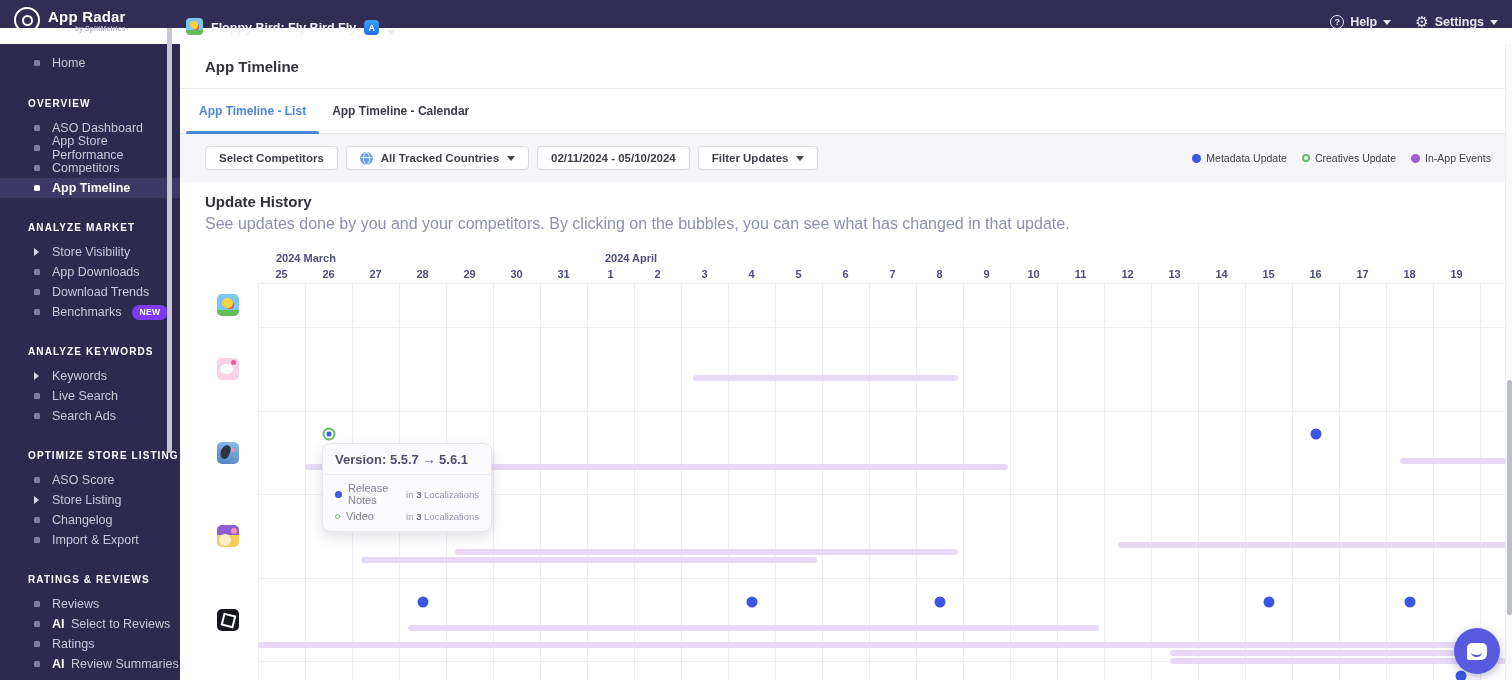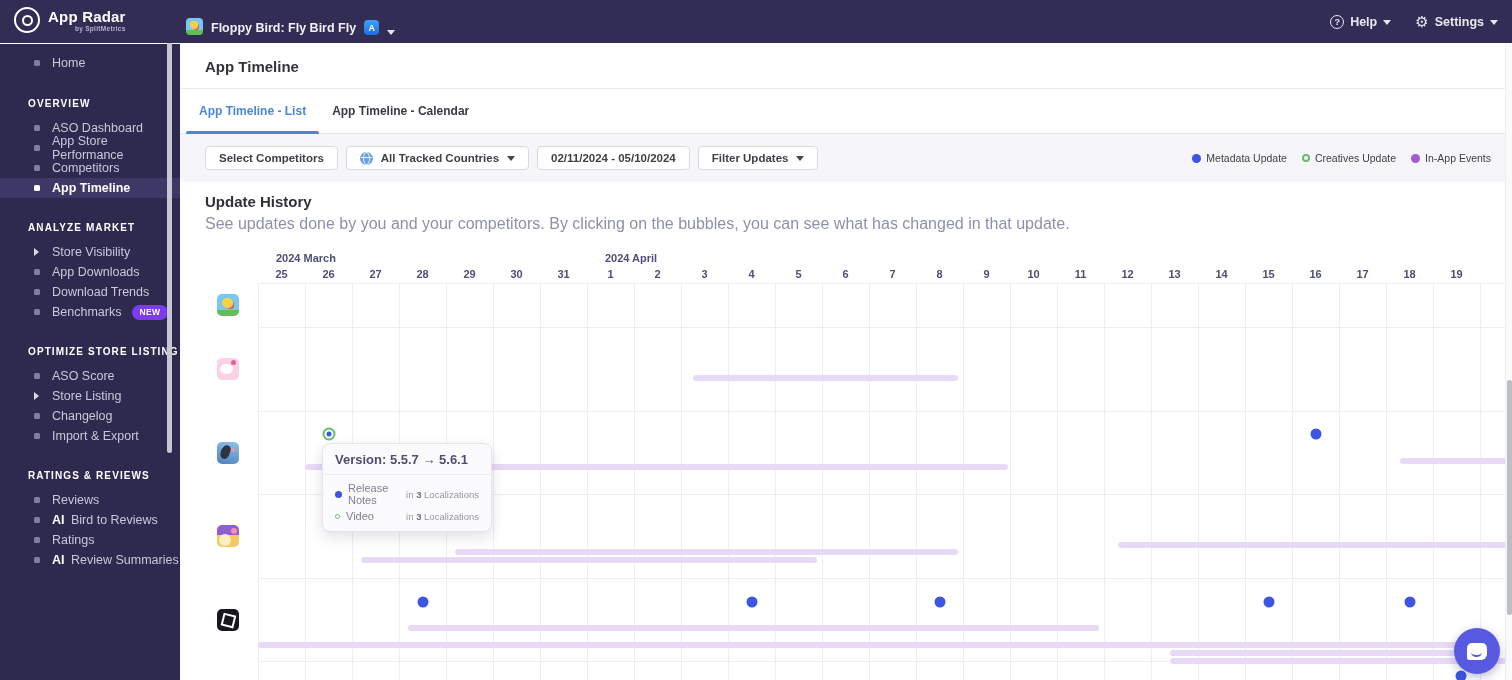--- a/index.html
+++ b/index.html
@@ -1,21 +1,21 @@
 <!DOCTYPE html>
 <html><head>
 <meta charset="utf-8">
 <style>
   * { margin:0; padding:0; box-sizing:border-box; }
   html,body { width:1512px; height:680px; overflow:hidden; background:#fff;
     font-family:"Liberation Sans", sans-serif; }
   #root { position:relative; width:1512px; height:680px; overflow:hidden; }
 
   
-  #topbar { position:absolute; left:0; top:0; width:1512px; height:43px; background:#322D55; z-index:30; }
+  #topbar { position:absolute; left:0; top:0; width:1512px; height:28px; background:#322D55; z-index:30; }
   .brand { position:absolute; left:14px; top:7px; display:flex; align-items:center; gap:8px; }
   .logo { width:26px; height:26px; border:2.5px solid #fff; border-radius:50%; position:relative; }
   .logo::after { content:""; position:absolute; left:50%; top:50%; width:7px; height:7px; margin:-5.5px 0 0 -5.5px; border:2px solid #fff; border-radius:50%; }
   .brand-txt { display:flex; flex-direction:column; align-items:flex-end; }
   .brand-name { color:#fff; font-size:15px; font-weight:800; letter-spacing:.2px; line-height:17px; }
   .brand-by { color:#B6B3CC; font-size:6.5px; font-weight:700; letter-spacing:.3px; }
   .app-select { position:absolute; left:186px; top:9px; height:26px; display:flex; align-items:flex-end; gap:8px; cursor:pointer; }
   .app-select .lbl { color:#F1F0F7; font-size:12.5px; font-weight:700; }
   .store-badge { width:15px; height:15px; border-radius:4px; background:linear-gradient(180deg,#3FA0F5,#1D6DE8); color:#fff; font-size:9px; font-weight:800; display:flex; align-items:center; justify-content:center; }
   .caret { width:0; height:0; border-left:4px solid transparent; border-right:4px solid transparent; border-top:5px solid #E8E7F0; }
@@ -189,20 +189,41 @@
         </div>
         <div class="side-item">
           <div class="marker">
             <span class="bullet"></span>
           </div>
           <span>Benchmarks</span>
           <div class="badge-new">NEW</div>
         </div>
       </div>
       <div class="side-sec">
+        <div class="side-hdr">ANALYZE KEYWORDS</div>
+        <div class="side-item">
+          <div class="marker">
+            <span class="tri"></span>
+          </div>
+          <span>Keywords</span>
+        </div>
+        <div class="side-item">
+          <div class="marker">
+            <span class="bullet"></span>
+          </div>
+          <span>Live Search</span>
+        </div>
+        <div class="side-item">
+          <div class="marker">
+            <span class="bullet"></span>
+          </div>
+          <span>Search Ads</span>
+        </div>
+      </div>
+      <div class="side-sec">
         <div class="side-hdr">OPTIMIZE STORE LISTING</div>
         <div class="side-item">
           <div class="marker">
             <span class="bullet"></span>
           </div>
           <span>ASO Score</span>
         </div>
         <div class="side-item">
           <div class="marker">
             <span class="tri"></span>
@@ -227,21 +248,21 @@
         <div class="side-item">
           <div class="marker">
             <span class="bullet"></span>
           </div>
           <span>Reviews</span>
         </div>
         <div class="side-item">
           <div class="marker">
             <span class="bullet"></span>
           </div>
-          <span><b>AI</b><span> Bird to Reviews</span></span>
+          <span><b>AI</b><span> Select to Reviews</span></span>
         </div>
         <div class="side-item">
           <div class="marker">
             <span class="bullet"></span>
           </div>
           <span>Ratings</span>
         </div>
         <div class="side-item">
           <div class="marker">
             <span class="bullet"></span>

